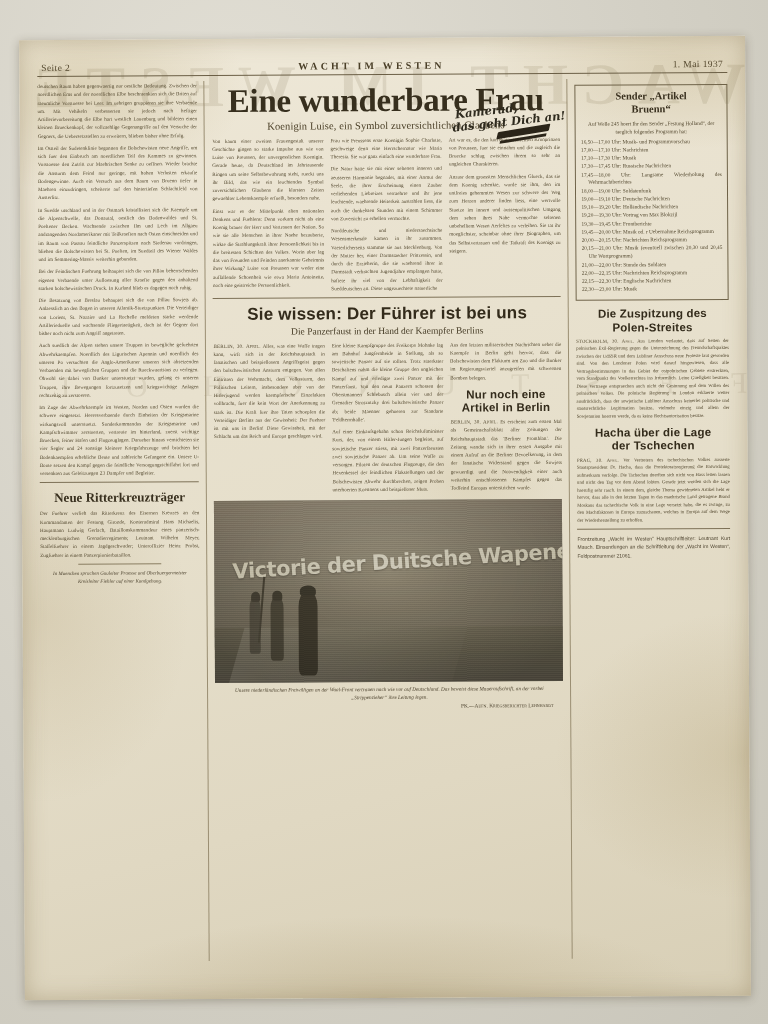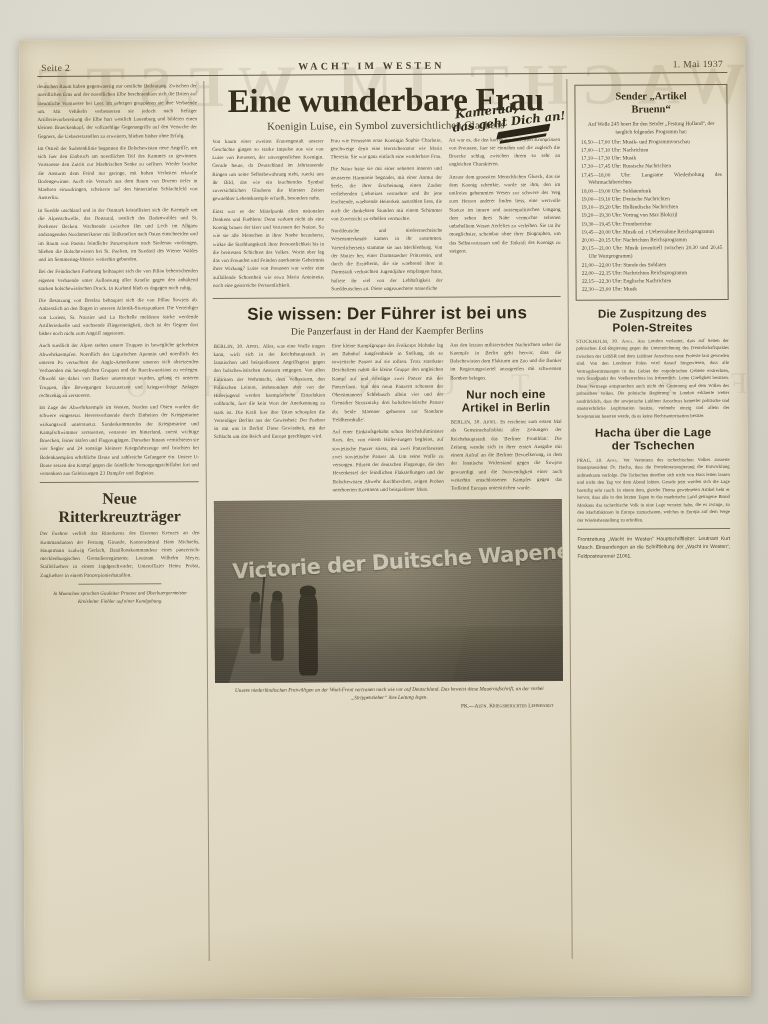--- a/index.html
+++ b/index.html
@@ -173,21 +173,21 @@
     text-align: center;
     font-size: 9.5px;
     font-family: "Liberation Serif", serif;
     color: #463c26;
     margin-bottom: 5px;
   }
   .hl-serif-small {
     text-align: center;
     font-family: "Liberation Serif", serif;
     font-weight: bold;
-    font-size: 16px;
+    font-size: 13px;
     color: #39301f;
     margin: 7px 0 3px;
   }
 
   .rule { border: 0; border-top: .9px solid #7d7157; margin: 5px 0; }
   .rule-short { width: 52%; margin: 5px auto; border: 0; border-top: .8px solid #8a7e62; }
 
   
   .stamp {
     position: absolute;

